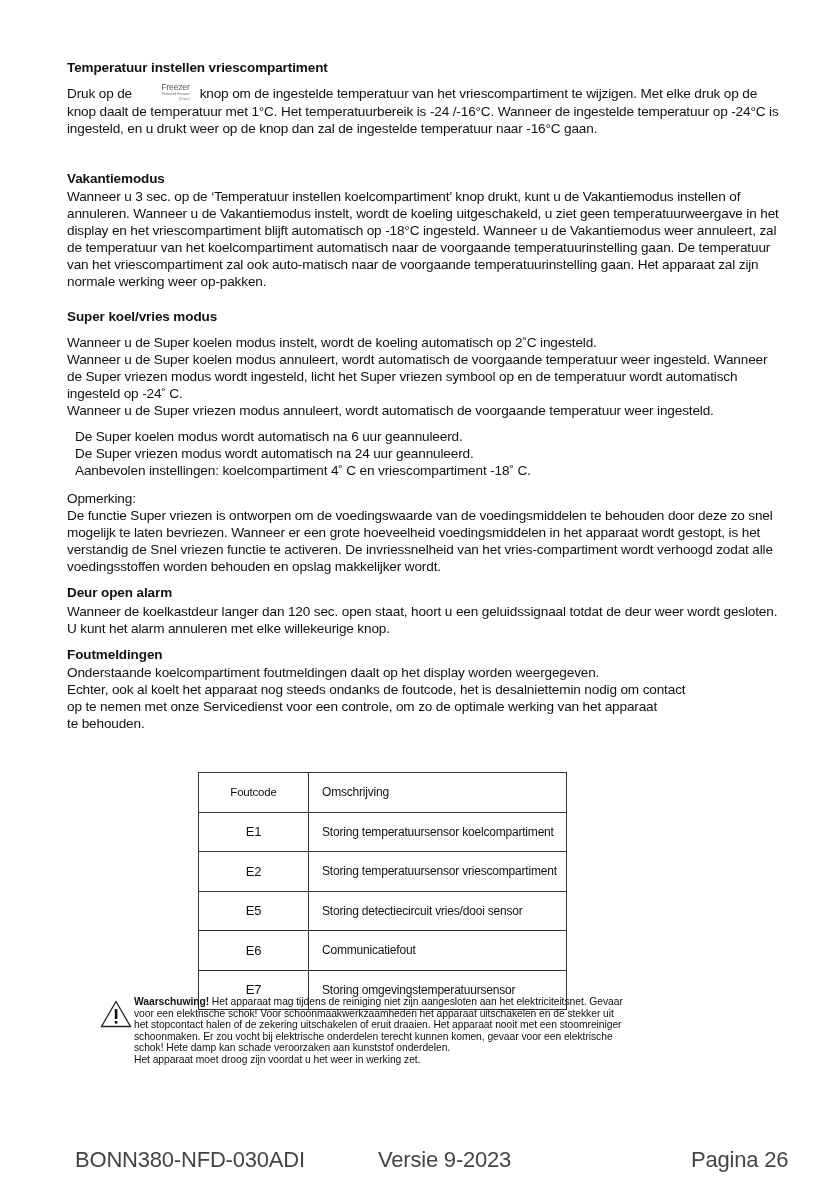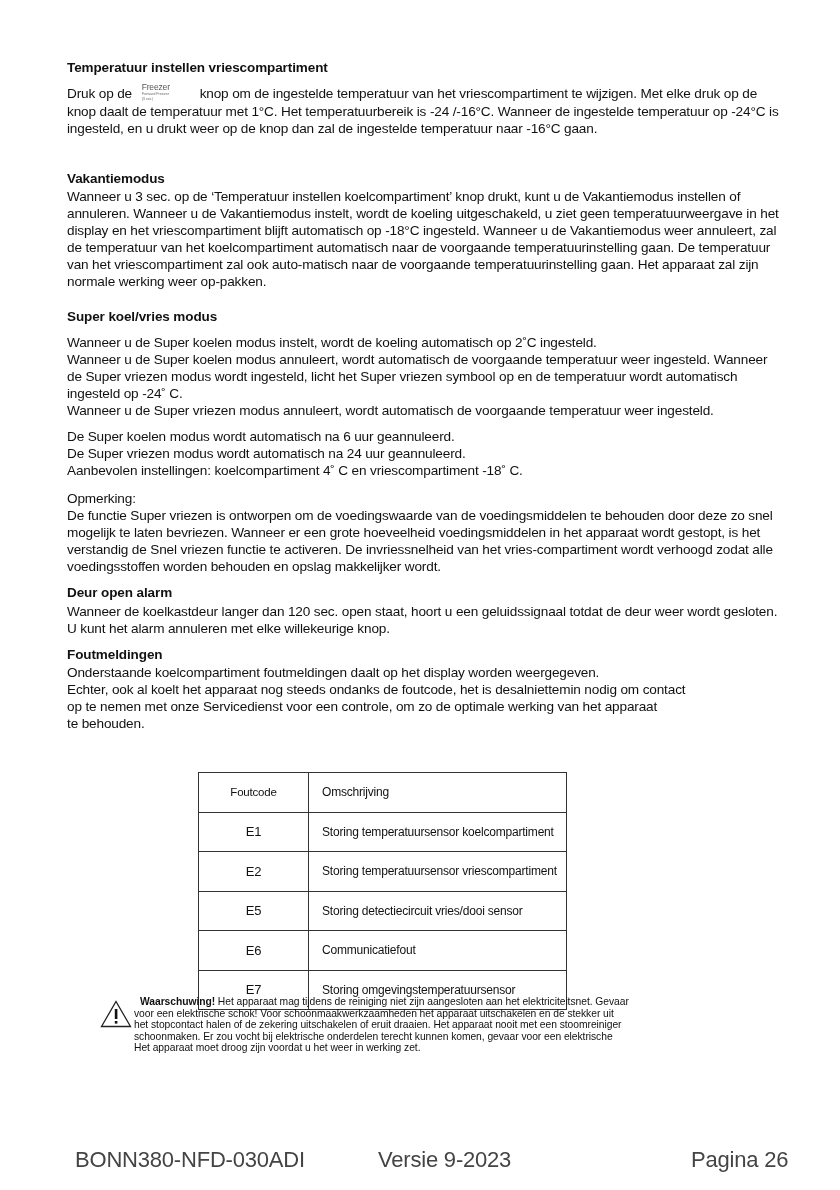--- a/index.html
+++ b/index.html
@@ -12,21 +12,21 @@
     position: absolute; left: 67px; font-weight: bold; font-size: 13.5px;
     letter-spacing: -0.1px; color: #111;
   }
   .para {
     position: absolute; left: 67px; width: 715px; font-size: 13.6px;
     line-height: 17px; letter-spacing: -0.15px; color: #111;
   }
   .para p { margin: 0; }
   .freezer-icon {
     display: inline-block; vertical-align: top; width: 48px; height: 18px;
-    margin: 0 10px 0 6px; text-align: left; position: relative; top: -2px;
+    margin: 0 10px 0 6px; text-align: right; position: relative; top: -2px;
   }
   .freezer-icon .big { display: block; font-size: 8.5px; line-height: 9px; color: #555; }
   .freezer-icon .small { display: block; font-size: 4px; line-height: 4.5px; color: #777; }
 
   table.codes {
     position: absolute; left: 198px; top: 772px; width: 369px;
     border-collapse: collapse; font-size: 12px; letter-spacing: -0.2px;
   }
   table.codes td {
     border: 1.5px solid #333; height: 22.5px; padding: 8px; vertical-align: middle;
@@ -36,21 +36,21 @@
   table.codes td.desc { padding-left: 13px; }
 
   .warning {
     position: absolute; left: 100px; top: 996px; width: 660px;
   }
   .warn-icon { position: absolute; left: 0; top: 4px; width: 32px; height: 28px; }
   .warn-text {
     position: absolute; left: 34px; top: 0; width: 630px; font-size: 10.3px;
     line-height: 11.6px; letter-spacing: -0.05px; color: #111;
   }
-  .warn-text b { font-weight: bold; margin-left: 6px; }
+  .warn-text b { font-weight: bold; }
   .warn-text p { margin: 0; }
 
   .footer {
     position: absolute; top: 1147px; font-size: 22px; color: #444;
     letter-spacing: -0.2px;
   }
 </style>
 </head>
 <body>
 
@@ -68,21 +68,21 @@
 
   <div class="heading" style="top:171px;">Vakantiemodus</div>
   <div class="para" style="top:188px;">Wanneer u 3 sec. op de ‘Temperatuur instellen koelcompartiment’ knop drukt, kunt u de Vakantiemodus instellen of annuleren. Wanneer u de Vakantiemodus instelt, wordt de koeling uitgeschakeld, u ziet geen temperatuurweergave in het display en het vriescompartiment blijft automatisch op -18°C ingesteld. Wanneer u de Vakantiemodus weer annuleert, zal de temperatuur van het koelcompartiment automatisch naar de voorgaande temperatuurinstelling gaan. De temperatuur van het vriescompartiment zal ook auto-matisch naar de voorgaande temperatuurinstelling gaan. Het apparaat zal zijn normale werking weer op-pakken.</div>
 
   <div class="heading" style="top:309px;">Super koel/vries modus</div>
   <div class="para" style="top:334px;">
     <p>Wanneer u de Super koelen modus instelt, wordt de koeling automatisch op 2˚C ingesteld.</p>
     <p>Wanneer u de Super koelen modus annuleert, wordt automatisch de voorgaande temperatuur weer ingesteld. Wanneer de Super vriezen modus wordt ingesteld, licht het Super vriezen symbool op en de temperatuur wordt automatisch ingesteld op -24˚ C.</p>
     <p>Wanneer u de Super vriezen modus annuleert, wordt automatisch de voorgaande temperatuur weer ingesteld.</p>
   </div>
-  <div class="para" style="top:428px;">
+  <div class="para" style="top:428px;margin-left:8px;">
     <p>De Super koelen modus wordt automatisch na 6 uur geannuleerd.</p>
     <p>De Super vriezen modus wordt automatisch na 24 uur geannuleerd.</p>
     <p>Aanbevolen instellingen: koelcompartiment 4˚ C en vriescompartiment -18˚ C.</p>
   </div>
   <div class="para" style="top:490px;">
     <p>Opmerking:</p>
     <p>De functie Super vriezen is ontworpen om de voedingswaarde van de voedingsmiddelen te behouden door deze zo snel mogelijk te laten bevriezen. Wanneer er een grote hoeveelheid voedingsmiddelen in het apparaat wordt gestopt, is het verstandig de Snel vriezen functie te activeren. De invriessnelheid van het vries-compartiment wordt verhoogd zodat alle voedingsstoffen worden behouden en opslag makkelijker wordt.</p>
   </div>
 
   <div class="heading" style="top:585px;">Deur open alarm</div>
@@ -129,20 +129,21 @@
     <svg class="warn-icon" viewBox="0 0 32 28">
       <polygon points="16,1.5 30.5,26.5 1.5,26.5" fill="none" stroke="#222" stroke-width="1.3"></polygon>
       <rect x="14.8" y="9" width="2.6" height="10" fill="#111"></rect>
       <rect x="14.8" y="21" width="2.6" height="2.6" fill="#111"></rect>
     </svg>
     <div class="warn-text">
       <p><b>Waarschuwing!</b><span> Het apparaat mag tijdens de reiniging niet zijn aangesloten aan het elektriciteitsnet. Gevaar</span></p>
       <p> voor een elektrische schok! Voor schoonmaakwerkzaamheden het apparaat uitschakelen en de stekker uit</p>
       <p>het stopcontact halen of de zekering uitschakelen of eruit draaien. Het apparaat nooit met een stoomreiniger</p>
       <p>schoonmaken. Er zou vocht bij elektrische onderdelen terecht kunnen komen, gevaar voor een elektrische</p>
+      <p>schok! Hete damp kan schade veroorzaken aan kunststof onderdelen.</p>
       <p>Het apparaat moet droog zijn voordat u het weer in werking zet.</p>
     </div>
   </div>
 
   <div class="footer" style="left:75px;">BONN380-NFD-030ADI</div>
   <div class="footer" style="left:378px;">Versie 9-2023</div>
   <div class="footer" style="left:691px;">Pagina 26</div>
 
 </div>
 

